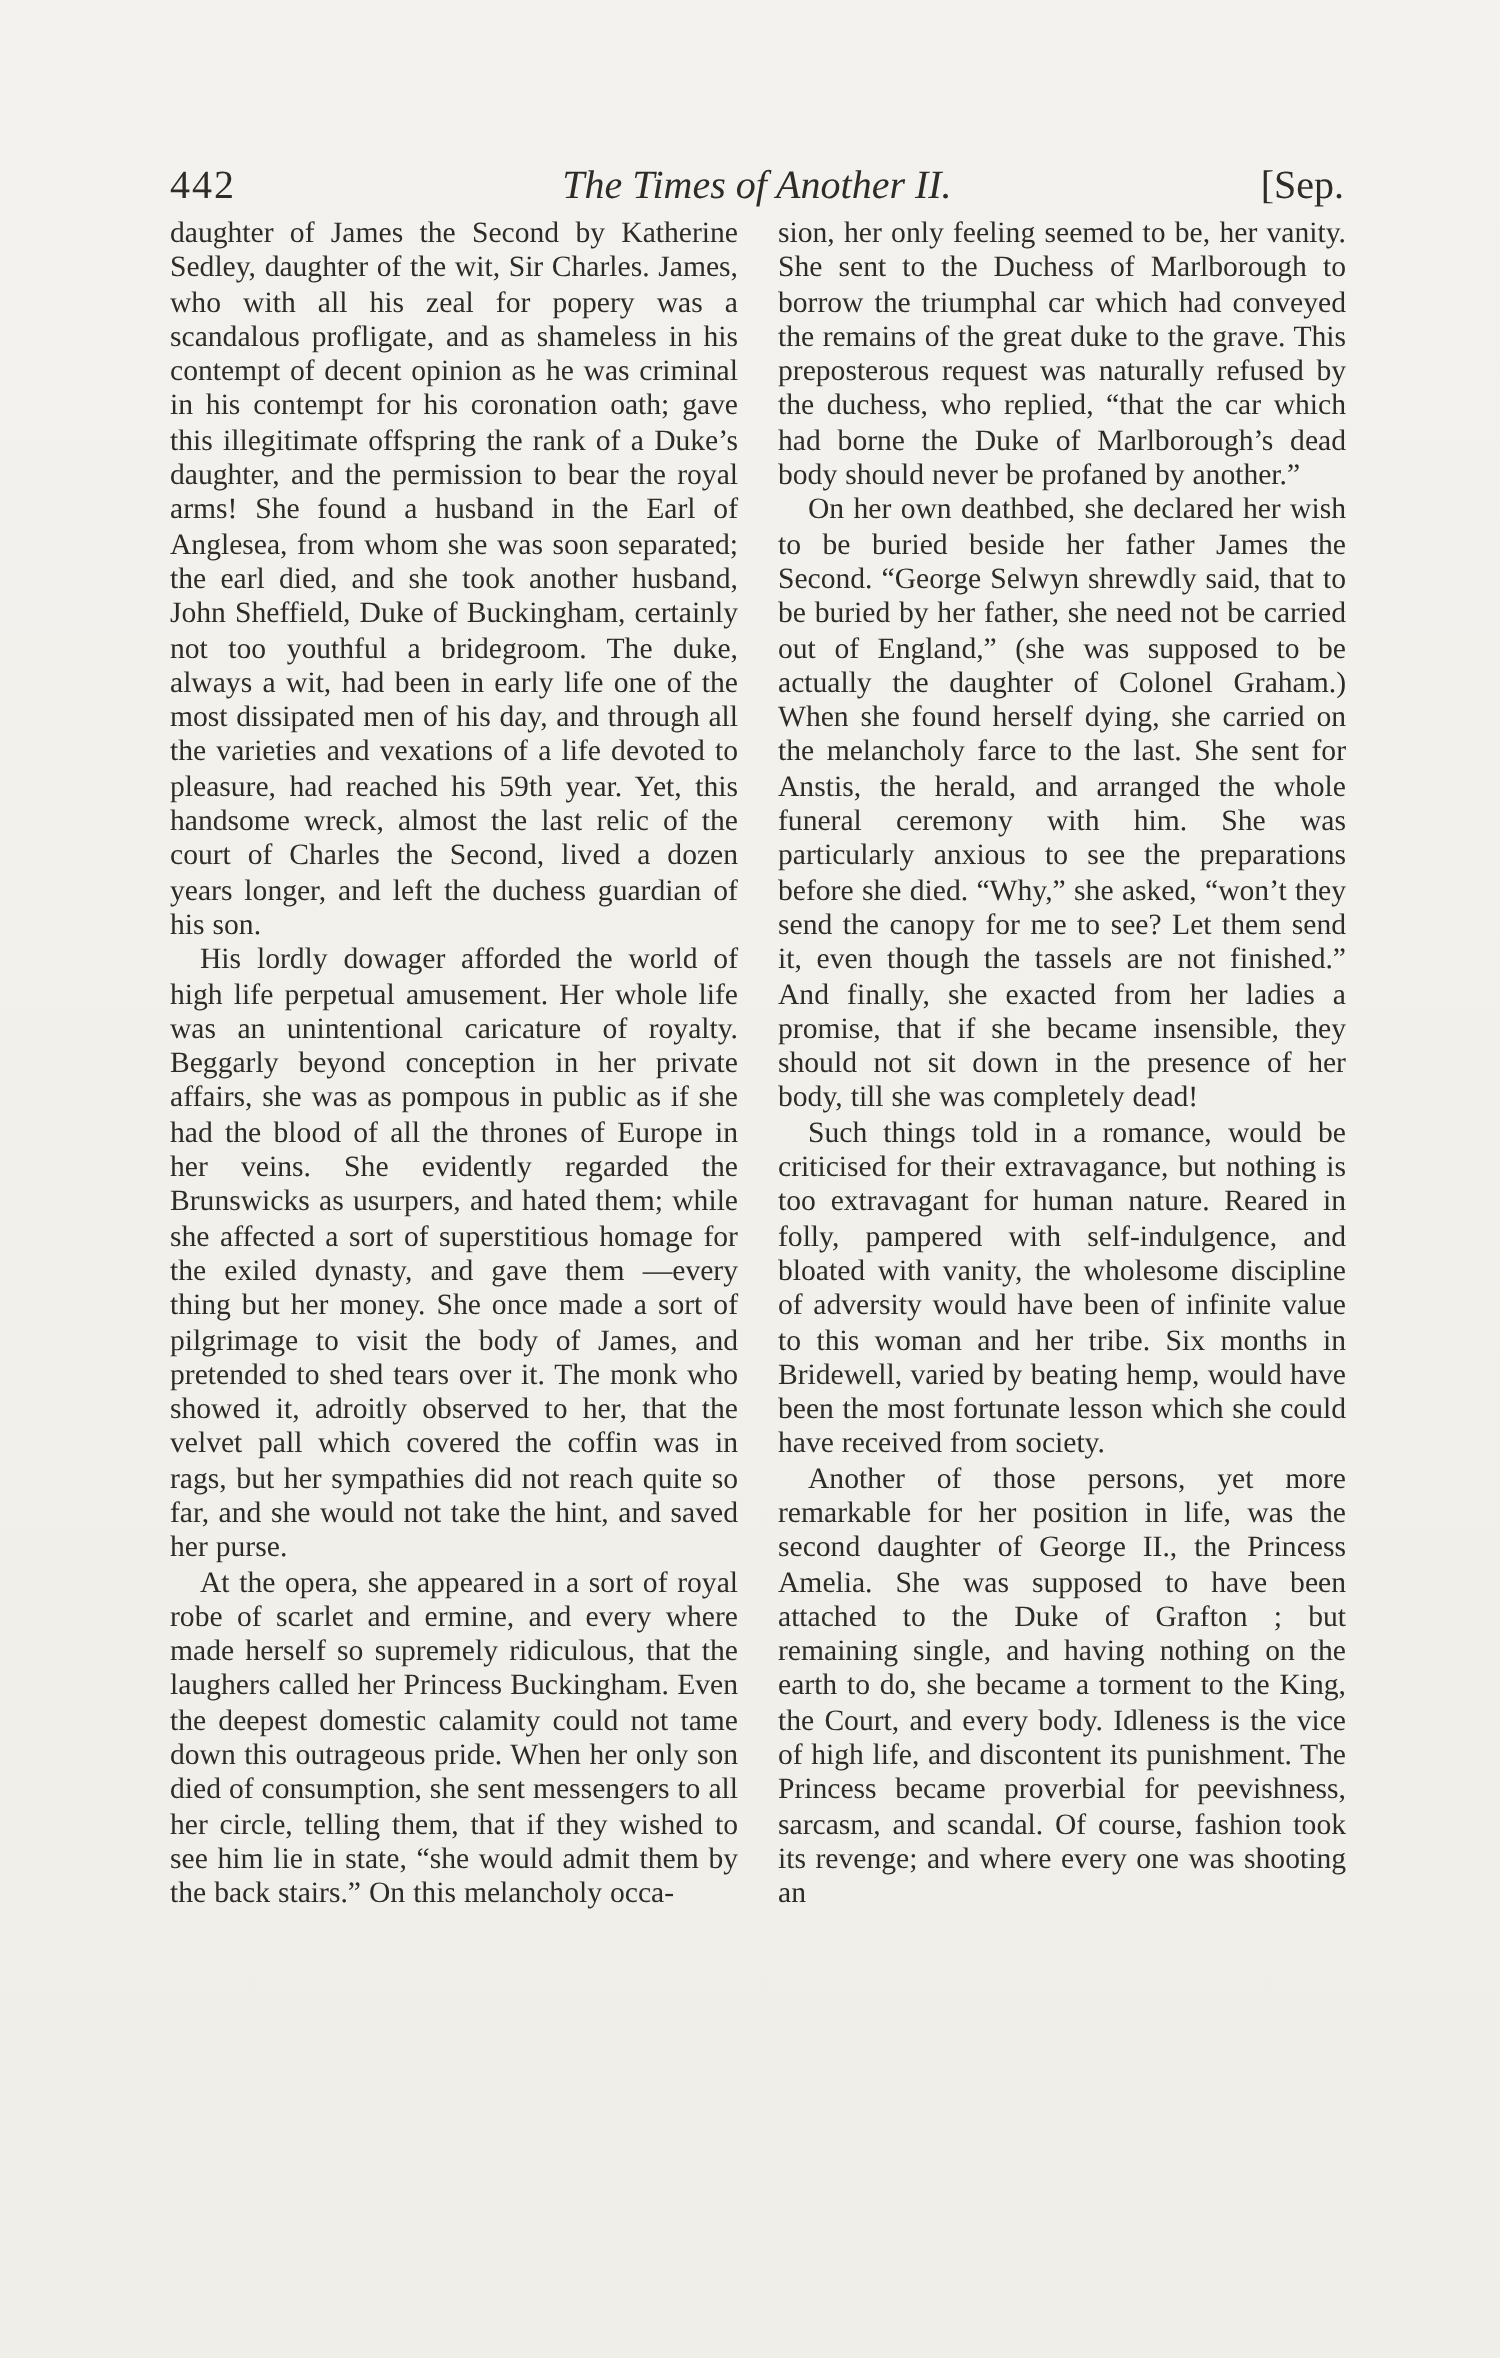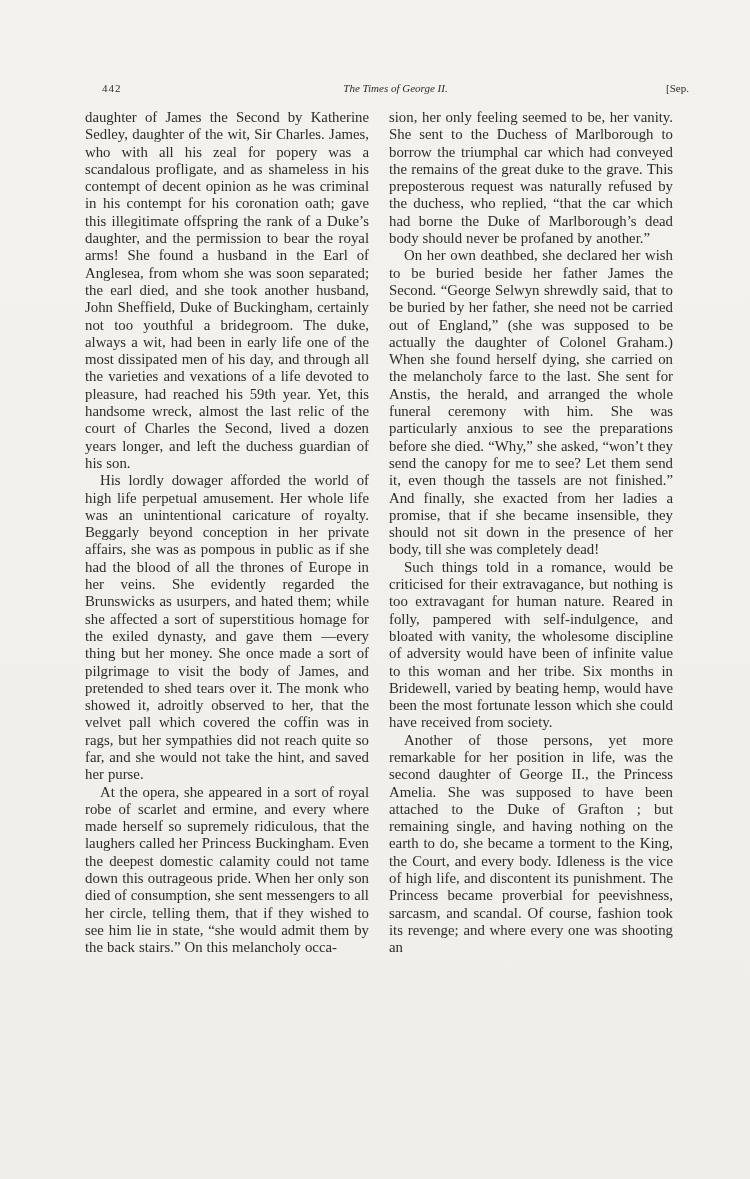--- a/index.html
+++ b/index.html
@@ -16,26 +16,26 @@
   }
   .page {
     position: relative;
     width: 750px;
     height: 1179px;
     background: linear-gradient(180deg, #f4f2ee 0%, #f2f0eb 55%, #f0eee9 100%);
   }
   .header {
     position: absolute;
     top: 82px;
-    left: 102px;
+    left: 85px;
     width: 587px;
     display: grid;
     grid-template-columns: 1fr auto 1fr;
     align-items: baseline;
-    font-size: 11px;
+    font-size: 20px;
   }
   .page-number {
     justify-self: start;
     letter-spacing: 1px;
   }
   .running-title {
     justify-self: center;
     font-style: italic;
   }
   .issue-date {
@@ -67,21 +67,21 @@
     text-indent: 0;
   }
 </style>
 </head>
 <body>
 
 <div class="page">
 
   <div class="header">
     <span class="page-number">442</span>
-    <span class="running-title">The Times of George II.</span>
+    <span class="running-title">The Times of Another II.</span>
     <span class="issue-date">[Sep.</span>
   </div>
 
   <div class="columns">
 
     <div class="col">
       <p class="no-indent">daughter of James the Second by Katherine Sedley, daughter of the wit, Sir Charles.  James, who with all his zeal for popery was a scandalous profligate, and as shameless in his contempt of decent opinion as he was criminal in his contempt for his coronation oath; gave this illegitimate offspring the rank of a Duke’s daughter, and the permission to bear the royal arms!  She found a husband in the Earl of Anglesea, from whom she was soon separated; the earl died, and she took another husband, John Sheffield, Duke of Buckingham, certainly not too youthful a bridegroom. The duke, always a wit, had been in early life one of the most dissipated men of his day, and through all the varieties and vexations of a life devoted to pleasure, had reached his 59th year.  Yet, this handsome wreck, almost the last relic of the court of Charles the Second, lived a dozen years longer, and left the duchess guardian of his son.</p>
       <p>His lordly dowager afforded the world of high life perpetual amusement.  Her whole life was an unintentional caricature of royalty.  Beggarly beyond conception in her private affairs, she was as pompous in public as if she had the blood of all the thrones of Europe in her veins.  She evidently regarded the Brunswicks as usurpers, and hated them; while she affected a sort of superstitious homage for the exiled dynasty, and gave them —every thing but her money.  She once made a sort of pilgrimage to visit the body of James, and pretended to shed tears over it.  The monk who showed it, adroitly observed to her, that the velvet pall which covered the coffin was in rags, but her sympathies did not reach quite so far, and she would not take the hint, and saved her purse.</p>
       <p>At the opera, she appeared in a sort of royal robe of scarlet and ermine, and every where made herself so supremely ridiculous, that the laughers called her Princess Buckingham.  Even the deepest domestic calamity could not tame down this outrageous pride.  When her only son died of consumption, she sent messengers to all her circle, telling them, that if they wished to see him lie in state, “she would admit them by the back stairs.”  On this melancholy occa-</p>
     </div>

